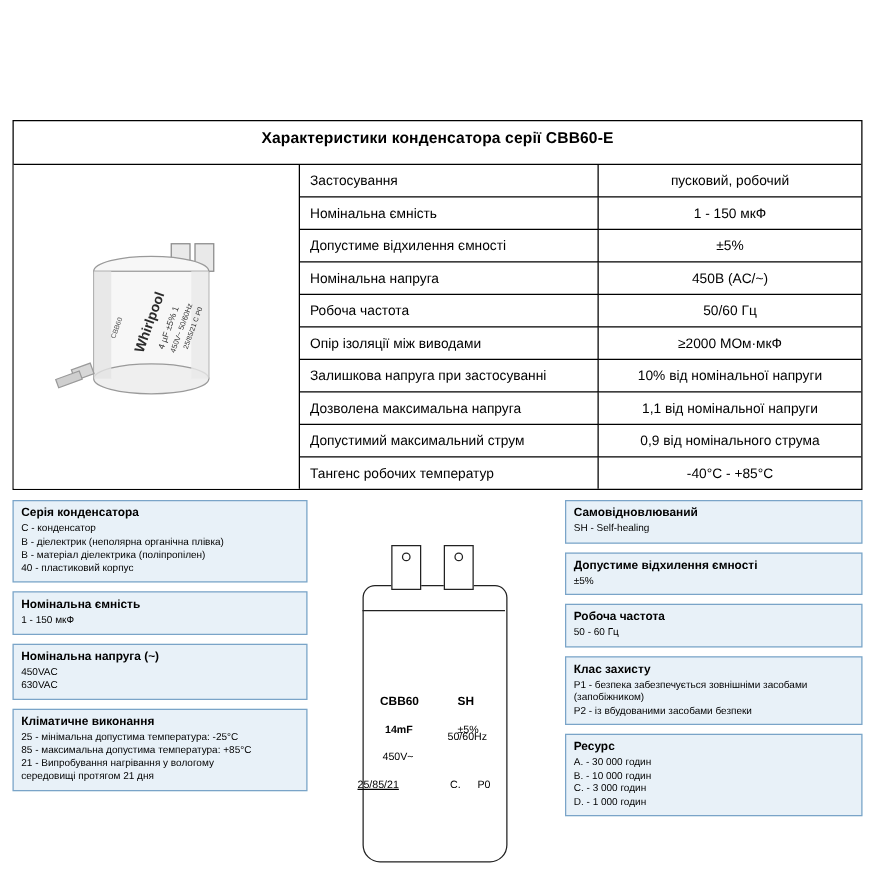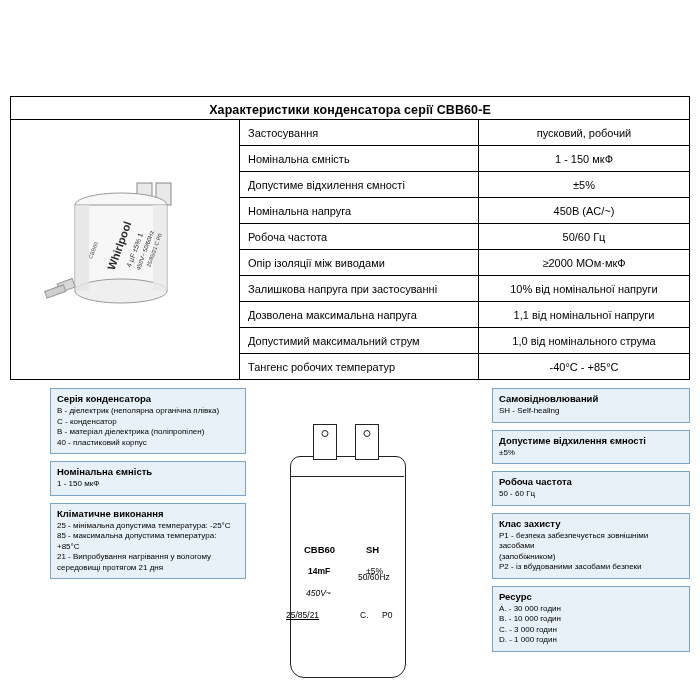--- a/index.html
+++ b/index.html
@@ -23,21 +23,21 @@
 
   
   .spec-wrap {
     border: 1px solid #000;
     background: #fff;
   }
   .spec-title {
     text-align: center;
     font-weight: bold;
     font-size: 12.5px;
-    padding: 6px 0 2px 0;
+    padding: 6px 0 14px 0;
     border-bottom: 1px solid #000;
     letter-spacing: 0.1px;
   }
   .spec-body {
     display: flex;
     flex-direction: row;
   }
   .cap-photo-cell {
     width: 228px;
     border-right: 1px solid #000;
@@ -88,21 +88,20 @@
   }
   .col-left { width: 236px; }
   .col-mid  { width: 190px; position: relative; }
   .col-right{ width: 238px; }
 
   .box {
     border: 1px solid #7aa4c8;
     background: #e8f1f8;
     padding: 4px 6px 5px 6px;
     margin-bottom: 7px;
-    margin-left: 40px;
   }
   .box h4 {
     margin: 0 0 2px 0;
     font-size: 9.5px;
     font-weight: bold;
   }
   .box p {
     margin: 0;
     font-size: 8px;
     line-height: 1.32;
@@ -222,49 +221,54 @@
           <tr>
             <td class="label">Залишкова напруга при застосуванні</td>
             <td class="value">10% від номінальної напруги</td>
           </tr>
           <tr>
             <td class="label">Дозволена максимальна напруга</td>
             <td class="value">1,1 від номінальної напруги</td>
           </tr>
           <tr>
             <td class="label">Допустимий максимальний струм</td>
-            <td class="value">1,0 від номінального струма</td>
+            <td class="value">0,9 від номінального струма</td>
           </tr>
           <tr>
             <td class="label">Тангенс робочих температур</td>
             <td class="value">-40°C - +85°C</td>
           </tr>
         </tbody>
       </table>
 
     </div>
   </div>
 
   <div class="lower">
 
     <div class="col-left">
 
       <div class="box">
         <h4>Серія конденсатора</h4>
+        <p>C - конденсатор</p>
         <p>В - діелектрик (неполярна органічна плівка)</p>
-        <p>C - конденсатор</p>
         <p>В - матеріал діелектрика (поліпропілен)</p>
         <p>40 - пластиковий корпус</p>
       </div>
 
       <div class="box">
         <h4>Номінальна ємність</h4>
         <p>1 - 150 мкФ</p>
       </div>
 
+      <div class="box">
+        <h4>Номінальна напруга (~)</h4>
+        <p>450VAC</p>
+        <p>630VAC</p>
+      </div>
 
       <div class="box">
         <h4>Кліматичне виконання</h4>
         <p>25 - мінімальна допустима температура: -25°C</p>
         <p>85 - максимальна допустима температура: +85°C</p>
         <p>21 - Випробування нагрівання у вологому</p>
         <p>середовищі протягом 21 дня</p>
       </div>
 
     </div>
@@ -281,21 +285,21 @@
         <div class="term t2">
           <span class="hole"></span>
         </div>
 
         <div class="lbl b" style="left:50px; top:112px;">CBB60</div>
         <div class="lbl b" style="left:112px; top:112px;text-align:center;">SH</div>
 
         <div class="lbl" style="left:54px; top:134px;font-weight:bold;">14mF</div>
         <div class="lbl" style="left:112px; top:134px;">±5%</div>
 
-        <div class="lbl" style="left:52px; top:156px;font-style:italic;">450V~</div>
+        <div class="lbl" style="left:52px; top:156px;">450V~</div>
         <div class="lbl" style="left:104px; top:140px;">50/60Hz</div>
 
         <div class="lbl" style="left:32px; top:178px;text-decoration:underline;">25/85/21</div>
         <div class="lbl" style="left:106px; top:178px;">C.</div>
         <div class="lbl" style="left:128px; top:178px;">P0</div>
       </div>
     </div>
 
     <div class="col-right">
 

